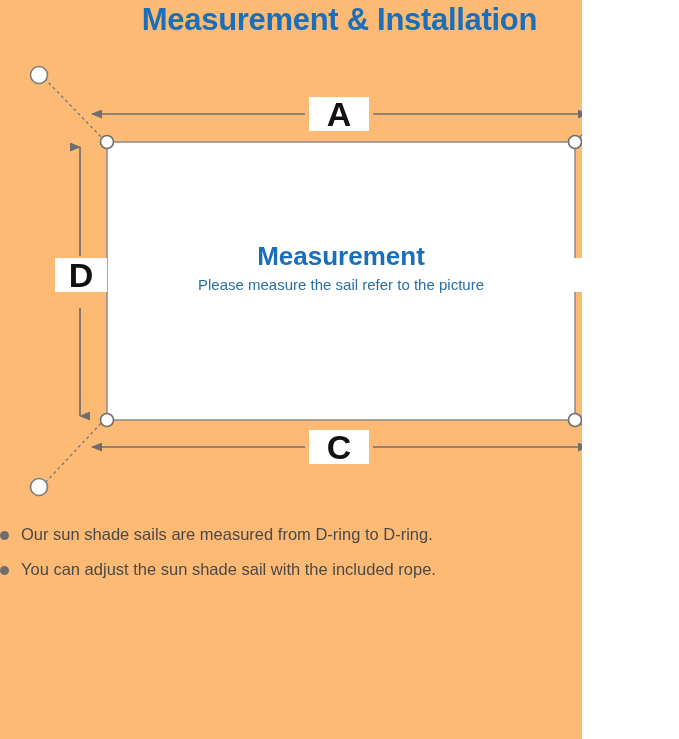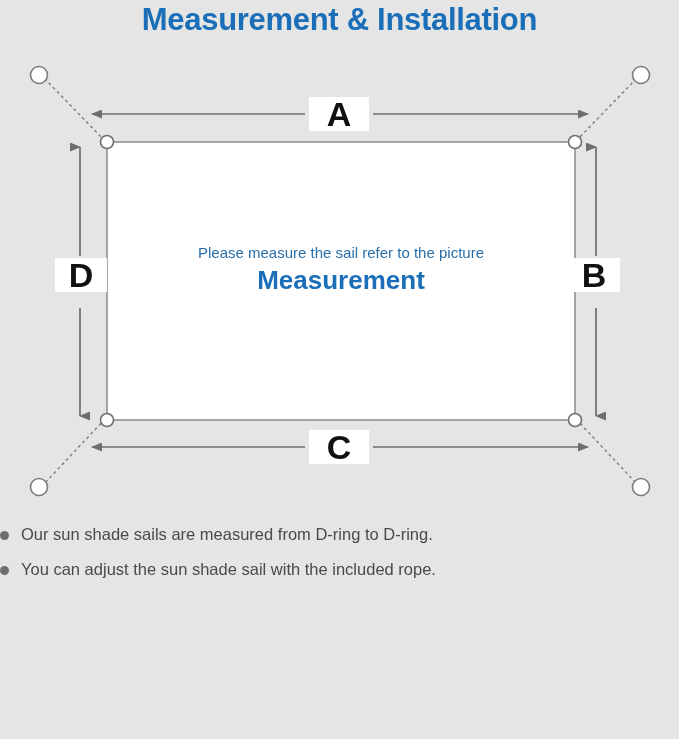--- a/index.html
+++ b/index.html
@@ -4,23 +4,23 @@
 <style>
   * { box-sizing: border-box; }
   html, body {
     margin: 0; padding: 0;
     width: 679px; height: 739px;
     background: #ffffff;
     font-family: "Liberation Sans", sans-serif;
   }
   #page {
     position: relative;
-    width: 679px; height: 739px;
+    width: 582px; height: 739px;
     overflow: hidden;
-    background: #e5e5e5;
+    background: #fdba74;
   }
   #title {
     position: absolute;
     top: 0px; left: 0; width: 679px;
     text-align: center;
     font-size: 31px;
     font-weight: bold;
     color: #1b6fb8;
     letter-spacing: -0.3px;
     line-height: 40px;
@@ -157,22 +157,22 @@
         <line x1="596" y1="262" x2="596" y2="370" marker-end="url(#ar-down)"></line>
       </g>
     </svg>
 
     <div class="dim-letter" id="label-A">A</div>
     <div class="dim-letter" id="label-B">B</div>
     <div class="dim-letter" id="label-C">C</div>
     <div class="dim-letter" id="label-D">D</div>
 
     <div id="center-block">
+      <div id="center-title">Measurement</div>
       <div id="center-sub">Please measure the sail refer to the picture</div>
-      <div id="center-title">Measurement</div>
     </div>
   </div>
 
   <div id="bullets">
     <div class="bullet-row">
       <span class="bullet-dot"></span>
       <span class="bullet-text">Our sun shade sails are measured from D-ring to D-ring.</span>
     </div>
     <div class="bullet-row">
       <span class="bullet-dot"></span>

